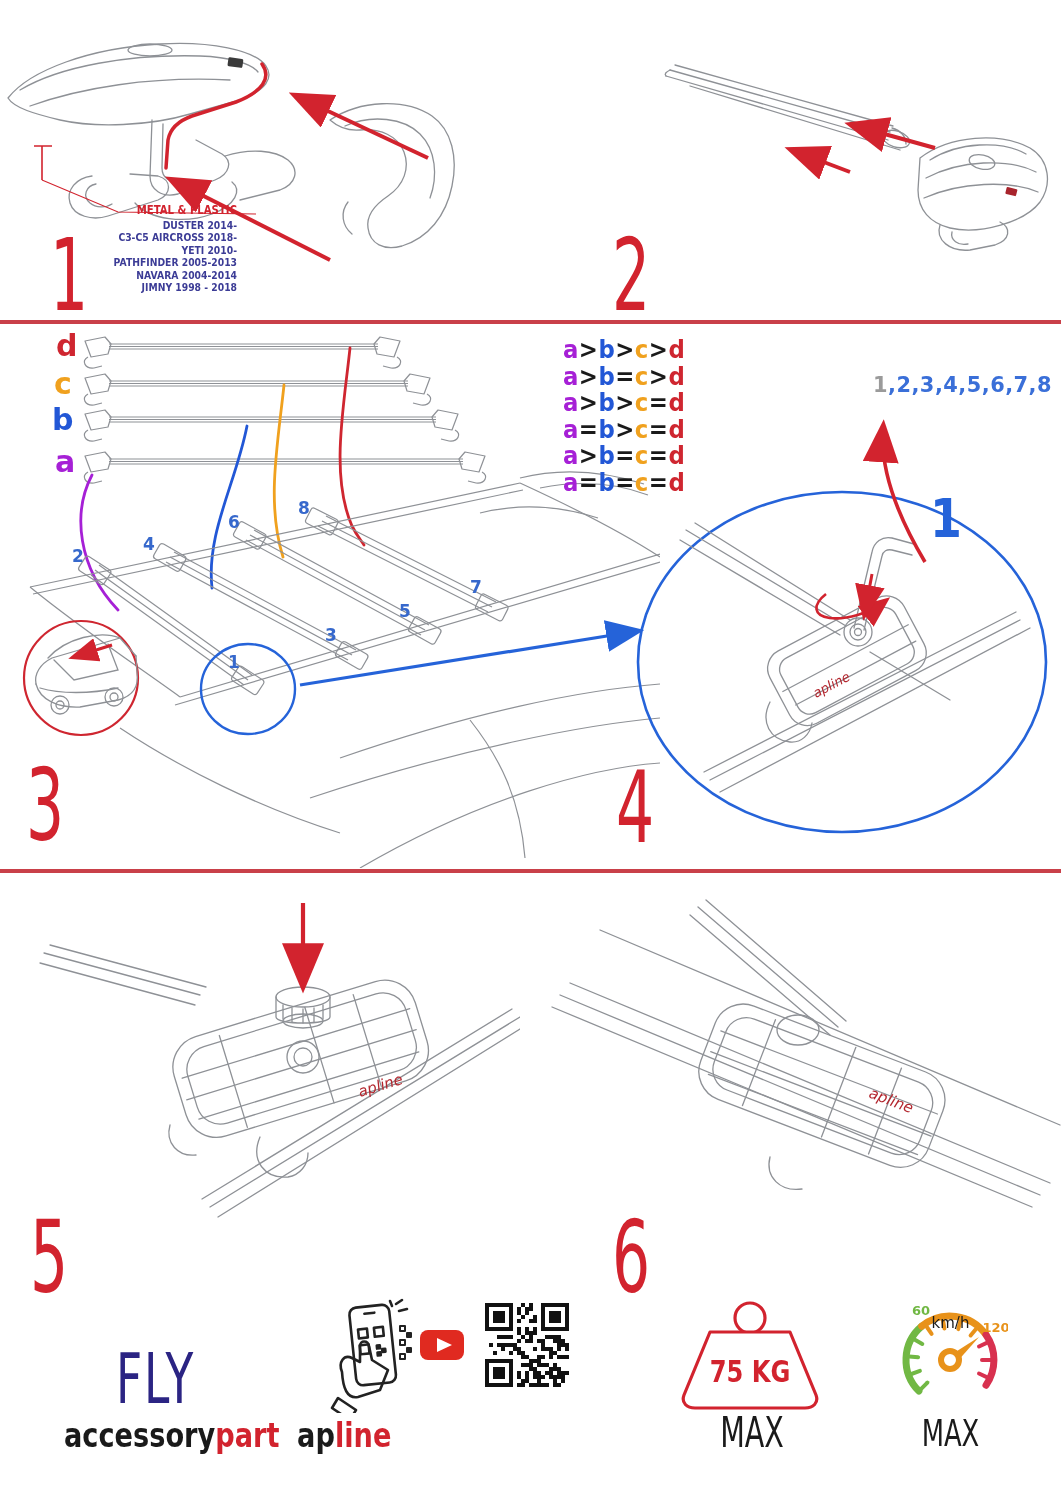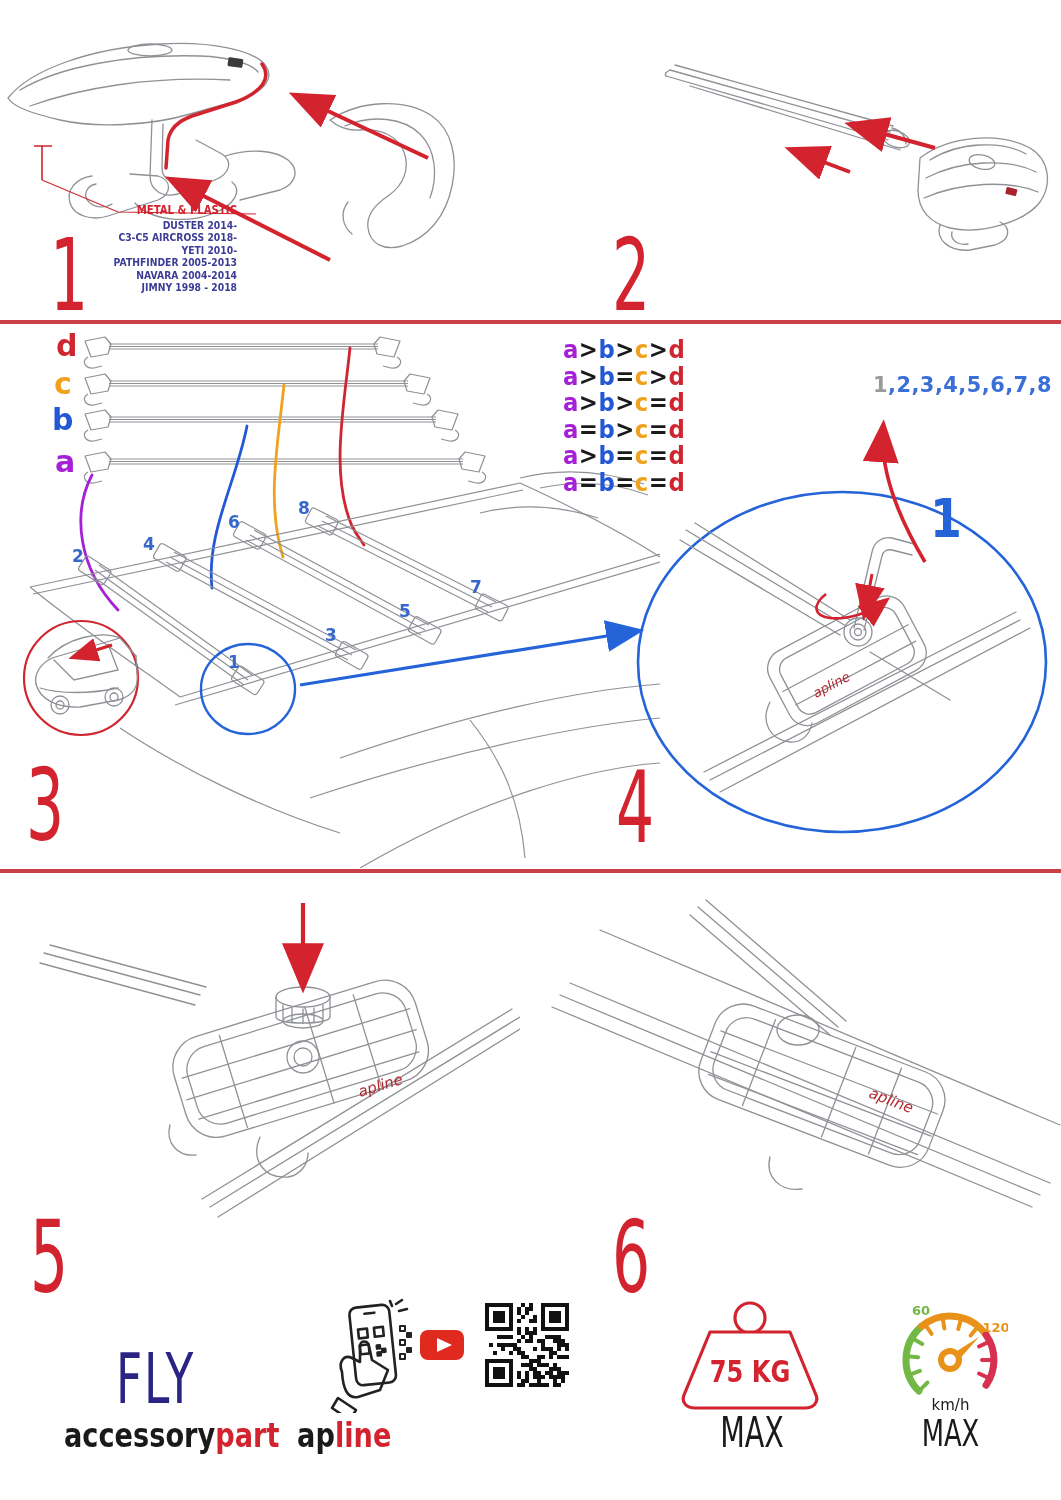--- a/index.html
+++ b/index.html
@@ -521,16 +521,16 @@
       <line x1="85.3" y1="28.3" x2="77.6" y2="37.5" stroke="#e8921a"></line>
       <line x1="96.9" y1="43.4" x2="86.0" y2="48.5" stroke="#d8314f"></line>
       <line x1="101" y1="62" x2="89" y2="62" stroke="#d8314f"></line>
       <line x1="96.9" y1="80.6" x2="86.0" y2="75.5" stroke="#d8314f"></line>
     </g>
     <polygon points="52,63 59,69.5 86,39 57,57.5" fill="#e8921a"></polygon>
     <circle cx="57" cy="62" r="9" fill="#ffffff" stroke="#e8921a" stroke-width="6"></circle>
     <text x="28" y="17" text-anchor="middle" font-size="13" font-weight="bold" fill="#71b844">60</text>
     <text x="103" y="34" text-anchor="middle" font-size="13" font-weight="bold" fill="#e8921a">120</text>
   </svg>
-  <div class="abs kmh" style="left:908px;top:1398px;width:85px">km/h</div>
+  <div class="abs kmh" style="left:908px;top:1316px;width:85px">km/h</div>
   <div class="abs maxlabel" style="left:893px;top:1414px;width:115px;font-size:38px">MAX</div>
 
 </div>
 
 </body></html>

